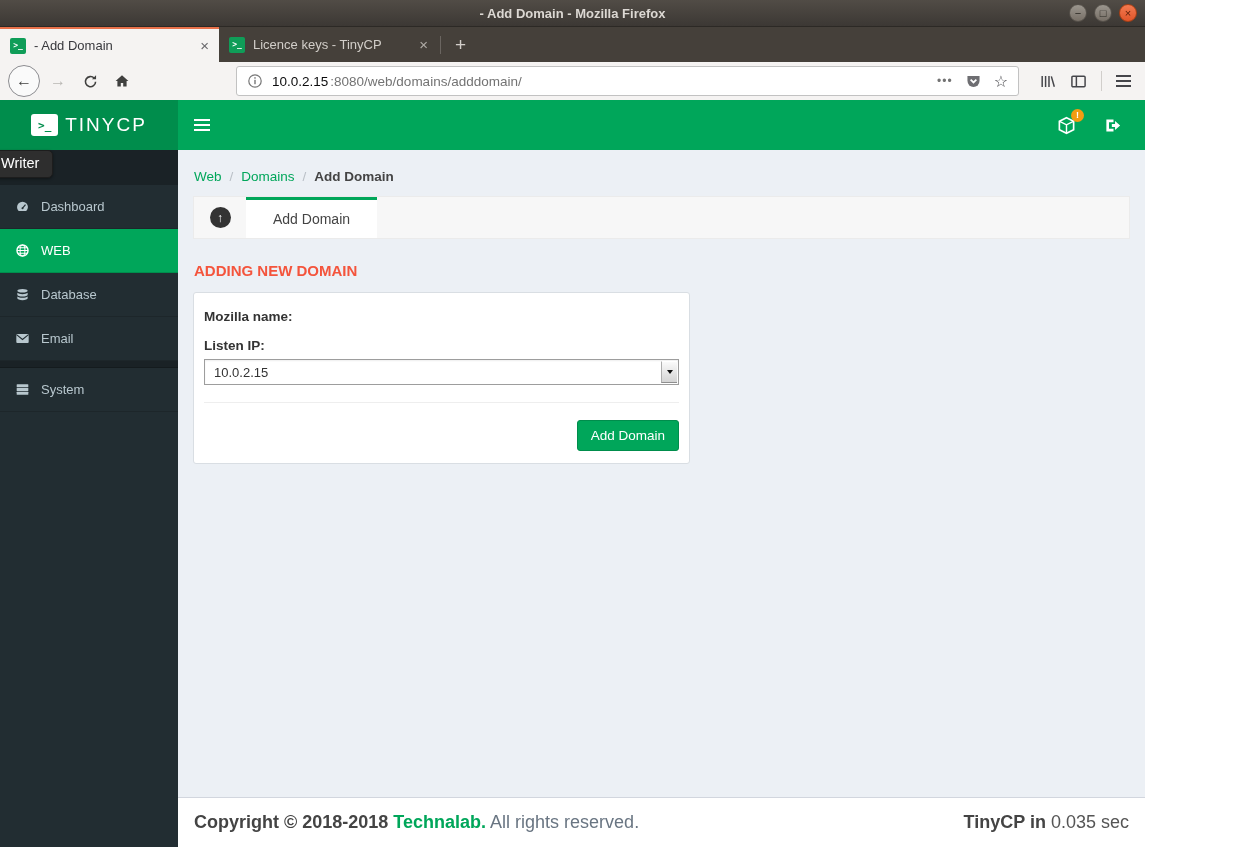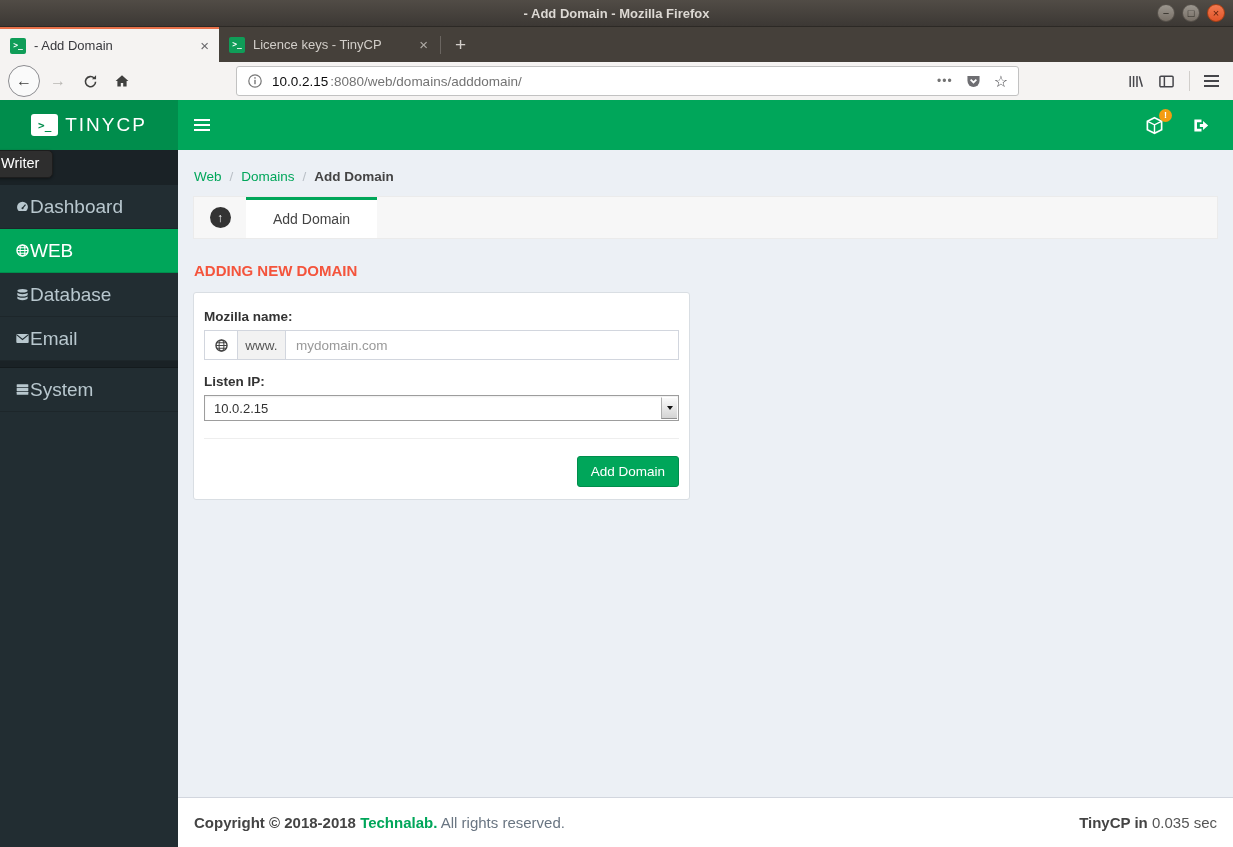--- a/index.html
+++ b/index.html
@@ -1,17 +1,17 @@
 <!DOCTYPE html>
 <html><head>
 <meta charset="utf-8">
 <style>
   * { margin:0; padding:0; box-sizing:border-box; }
   body { font-family:"Liberation Sans", sans-serif; }
-  .page { width:1233px; height:847px; position:relative; overflow:hidden; background:#bef264; }
+  .page { width:1145px; height:847px; position:relative; overflow:hidden; background:#bef264; }
 
   
   .titlebar { height:27px; background:linear-gradient(#514c46,#3c3834); display:flex; align-items:center; justify-content:center; position:relative; border-bottom:1px solid #2c2925; }
   .titlebar-title { color:#dcd8d3; font-size:13px; font-weight:bold; }
   .win-controls { position:absolute; right:8px; top:4px; display:flex; gap:7px; }
   .wbtn { width:18px; height:18px; border-radius:50%; display:flex; align-items:center; justify-content:center; font-size:11px; line-height:1; cursor:default; }
   .wbtn.gray { background:linear-gradient(#9b968e,#776f66); color:#2b2823; border:1px solid #55504a; }
   .wbtn.close { background:linear-gradient(#f27a50,#e1552a); color:#581d08; border:1px solid #a93f14; }
 
   
@@ -53,21 +53,21 @@
   .navbar { height:50px; background:#00a65a; display:flex; align-items:center; padding:0 16px; color:#fff; }
   .burger-w { display:flex; flex-direction:column; gap:3px; }
   .burger-w span { display:block; width:16px; height:2px; background:#fff; }
   .nav-right { margin-left:auto; display:flex; align-items:center; gap:28px; padding-right:6px; }
   .cube-wrap { position:relative; }
   .badge { position:absolute; top:-7px; right:-8px; background:#f39c12; color:#fff; width:13px; height:13px; border-radius:50%; font-size:9px; font-weight:bold; display:flex; align-items:center; justify-content:center; }
 
   
   .sidebar { flex:1; }
   .menu-label { background:#1a2226; color:#4b646f; font-size:11px; font-weight:bold; padding:14px 11px 9px; }
-  .side-item { height:44px; display:flex; align-items:center; padding:0 15px; color:#b8c7ce; font-size:19px; border-bottom:1px solid rgba(0,0,0,.14); cursor:pointer; }
+  .side-item { height:44px; display:flex; align-items:center; gap:11px; padding:0 15px; color:#b8c7ce; font-size:13px; border-bottom:1px solid rgba(0,0,0,.14); cursor:pointer; }
   .side-item svg { flex:0 0 15px; }
   .side-item.active { background:#00a65a; color:#fff; }
   .menu-gap { height:7px; background:#1a2226; border-bottom:1px solid rgba(0,0,0,.2); }
 
   
   .content { flex:1; padding:15px; background:#ecf0f5; }
   .breadcrumb { display:flex; gap:8px; font-size:13.5px; margin:4px 0 12px 1px; }
   .crumb-link { color:#00a65a; }
   .crumb-sep { color:#b9bfc6; }
   .crumb-current { color:#444; font-weight:bold; }
@@ -85,21 +85,21 @@
   .input-group input { flex:1; border:1px solid #d2d6de; border-left:none; padding:0 10px; font-size:13.5px; color:#555; outline:none; font-family:"Liberation Sans",sans-serif; }
   .input-group input::placeholder { color:#999; opacity:1; }
   .select { margin-top:2px; height:26px; border:1px solid #9d9d9d; background:#fff; position:relative; display:flex; align-items:center; padding-left:9px; font-size:13px; color:#333; box-shadow:inset 0 1px 2px rgba(0,0,0,.07); }
   .select-btn { position:absolute; right:1px; top:1px; bottom:1px; width:16px; background:linear-gradient(#fafafa,#d4d4d4); border-left:1px solid #aeaeae; border-top:1px solid #fff; border-bottom:1px solid #8f8f8f; display:flex; align-items:center; justify-content:center; }
   .caret { width:0; height:0; border-left:3.5px solid transparent; border-right:3.5px solid transparent; border-top:4.5px solid #111; }
   .panel hr { border:none; border-top:1px solid #eee; margin:17px 0; }
   .form-actions { display:flex; justify-content:flex-end; margin:2px 0 2px; }
   .btn-green { background:#00a65a; border:1px solid #008d4c; color:#fff; font-size:13.5px; padding:7px 13px; border-radius:3px; font-family:"Liberation Sans",sans-serif; cursor:pointer; }
 
   
-  .footer { height:50px; background:#fff; border-top:1px solid #d2d6de; display:flex; align-items:center; padding:0 16px; font-size:15px; color:#697582; }
+  .footer { height:50px; background:#fff; border-top:1px solid #d2d6de; display:flex; align-items:center; padding:0 16px; font-size:18px; color:#697582; }
   .f-bold { font-weight:bold; color:#444; }
   .f-brand { font-weight:bold; color:#00a65a; }
   .footer-right { margin-left:auto; color:#555; }
 
   
   .os-tooltip { position:absolute; left:-13px; top:150px; background:#2e2e2e; border:1px solid #1d1d1d; border-radius:5px; color:#fff; padding:4px 13px 6px; font-size:14.5px; z-index:50; box-shadow:0 1px 3px rgba(0,0,0,.4); }
 
   svg { display:block; }
 </style>
 </head>
@@ -276,31 +276,20 @@
           <div class="up-btn">
             <span class="up-circle">↑</span>
           </div>
           <div class="ctab">Add Domain</div>
         </div>
 
         <div class="page-heading">ADDING NEW DOMAIN</div>
 
         <div class="panel">
           <div class="form-label">Mozilla name:</div>
-          <div class="input-group">
-            <span class="addon">
-              <svg width="15" height="15" viewBox="0 0 16 16">
-                  <circle cx="8" cy="8" r="5.9" fill="none" stroke="#444" stroke-width="1.5"></circle>
-                  <ellipse cx="8" cy="8" rx="2.6" ry="5.9" fill="none" stroke="#444" stroke-width="1.1"></ellipse>
-                  <path d="M2.2 8h11.6M3 5.1h10M3 10.9h10" stroke="#444" stroke-width="1.1" fill="none"></path>
-                </svg>
-            </span>
-            <span class="addon www">www.</span>
-            <input type="text" placeholder="mydomain.com" style="">
-          </div>
 
           <div class="form-label" style="margin-top:14px">Listen IP:</div>
           <div class="select">
             <span>10.0.2.15</span>
             <span class="select-btn">
                 <span class="caret"></span>
               </span>
           </div>
 
           <hr>

